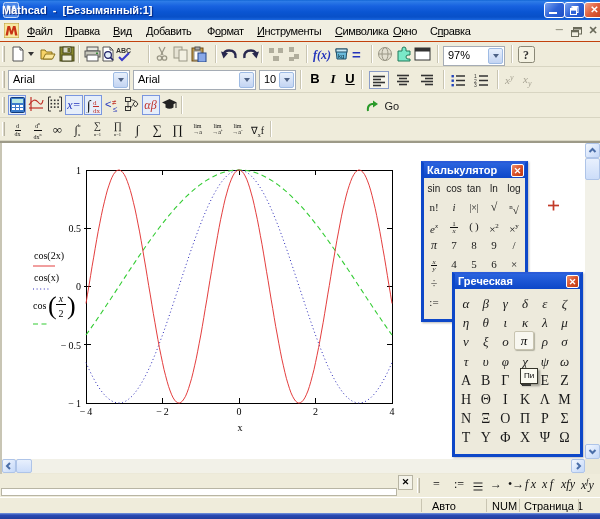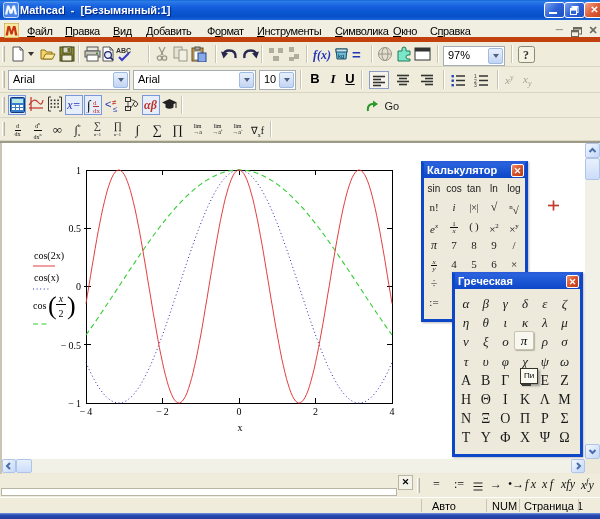--- a/index.html
+++ b/index.html
@@ -1,24 +1,24 @@
 <!DOCTYPE html>
 <html><head><meta charset="utf-8"><style>
 *{margin:0;padding:0;box-sizing:border-box}
 body{width:600px;height:519px;overflow:hidden;font-family:"Liberation Sans",sans-serif;background:#ECE9D8}
 #win{position:relative;width:600px;height:519px}
 .abs{position:absolute}
 
 #title{left:0;top:0;width:600px;height:20px;background:linear-gradient(to bottom,#0F63D2 0%,#2E7DE8 6%,#1862E0 30%,#0A55D2 60%,#0850C8 85%,#1A66DE 100%);color:#fff;font-weight:bold;font-size:11px}
-#title .txt{position:absolute;left:20px;top:4px;text-shadow:1px 1px 1px #00247E}
+#title .txt{position:absolute;left:2px;top:4px;text-shadow:1px 1px 1px #00247E}
 .tbtn{position:absolute;top:2px;width:21px;height:16px;border:1px solid #fff;border-radius:3px;font-size:10px;color:#fff;text-align:center;line-height:14px}
 .tmin,.tmax{background:linear-gradient(135deg,#7AA2EF 0%,#2E63D8 50%,#1E4FC4 100%)}
 .tclose{background:linear-gradient(135deg,#F2A38C 0%,#E0603C 45%,#C43C1A 100%)}
 
-#menu{left:0;top:20px;width:600px;height:22px;background:#F1EFE2;border-bottom:5px solid #c2410c;font-size:11px;letter-spacing:-0.4px;color:#000}
+#menu{left:0;top:20px;width:600px;height:22px;background:#F1EFE2;border-bottom:1px solid #c2410c;font-size:11px;letter-spacing:-0.4px;color:#000}
 #menu span.mi{position:absolute;top:5px}
 #menu u{text-decoration:underline}
 
 .tbrow{left:0;width:600px;background:#EFECDB;border-bottom:1px solid #D8D5C2}
 .grip{position:absolute;left:2px;top:4px;bottom:4px;width:3px;border-left:1px solid #fff;border-right:1px solid #B8B4A2;background:#DCD8C8}
 .sep{position:absolute;top:3px;bottom:3px;width:2px;border-left:1px solid #C9C5B2;border-right:1px solid #FFF}
 svg{display:block}
 
 .combo{position:absolute;background:#fff;border:1px solid #A5ACB5;font-size:11px}
 .combo .ct{position:absolute;left:4px;top:2px;white-space:nowrap}
@@ -465,21 +465,21 @@
       <svg width="16" height="16" viewBox="0 0 16 16" style="margin:1px auto 0 1px;display:block">
         <g fill="none" stroke="#333">
           <rect x="1.5" y="1.5" width="5" height="4"></rect>
           <path d="M11.5 5 L14 8 L11.5 11 L9 8 Z"></path>
           <rect x="1.5" y="10.5" width="5" height="4"></rect>
           <path d="M4 5.5 L4 12 M6.5 3.5 L11.5 5 M6.5 12.5 L9 8.5" stroke-width="0.8"></path>
         </g>
       </svg>
     </div>
     <div class="abs" style="left:141.5px;top:95px;width:18px;height:20px;background:#E6EEFA;border:1px solid #7A96DF;">
-      <div style="font-family:'Liberation Serif',serif;font-style:italic;color:#C03028;font-size:12px;font-weight:bold;text-align:center;line-height:18px">αβ</div>
+      <div style="font-family:'Liberation Serif',serif;font-style:italic;color:#C03028;font-size:12px;font-weight:normal;text-align:center;line-height:18px">αβ</div>
     </div>
     <div class="abs" style="left:160.5px;top:95px;width:18px;height:20px;">
       <svg width="17" height="14" viewBox="0 0 17 14" style="margin:2px auto 0 0px;display:block">
         <path d="M8.5 2 L16 5.5 L8.5 9 L1 5.5 Z" fill="#222"></path>
         <path d="M4.5 7 L4.5 10.5 Q8.5 13 12.5 10.5 L12.5 7" fill="#222"></path>
         <line x1="15" y1="6" x2="15" y2="11" stroke="#222"></line>
       </svg>
     </div>
     <div class="abs" style="left:366px;top:96px;width:34px;height:19px">
 <svg width="14" height="14" viewBox="0 0 14 14" style="display:inline-block;vertical-align:-3px">

